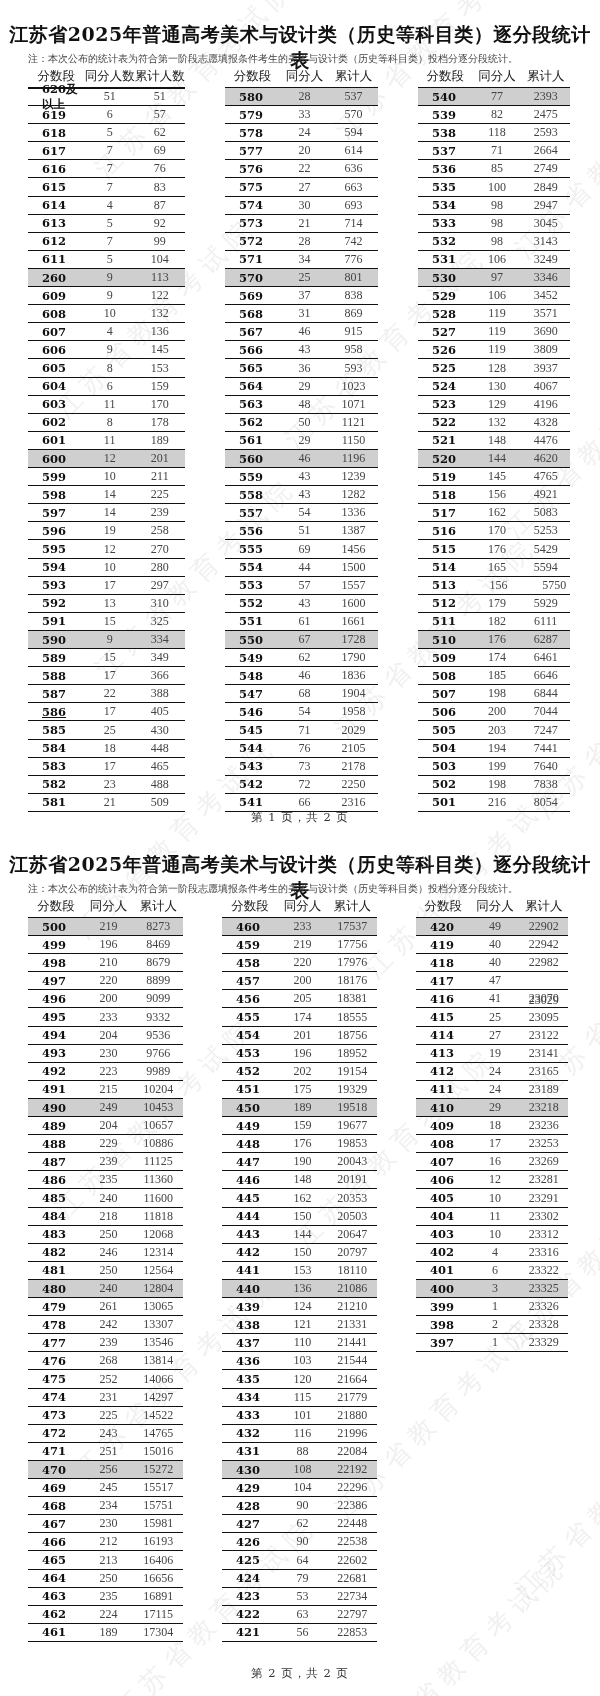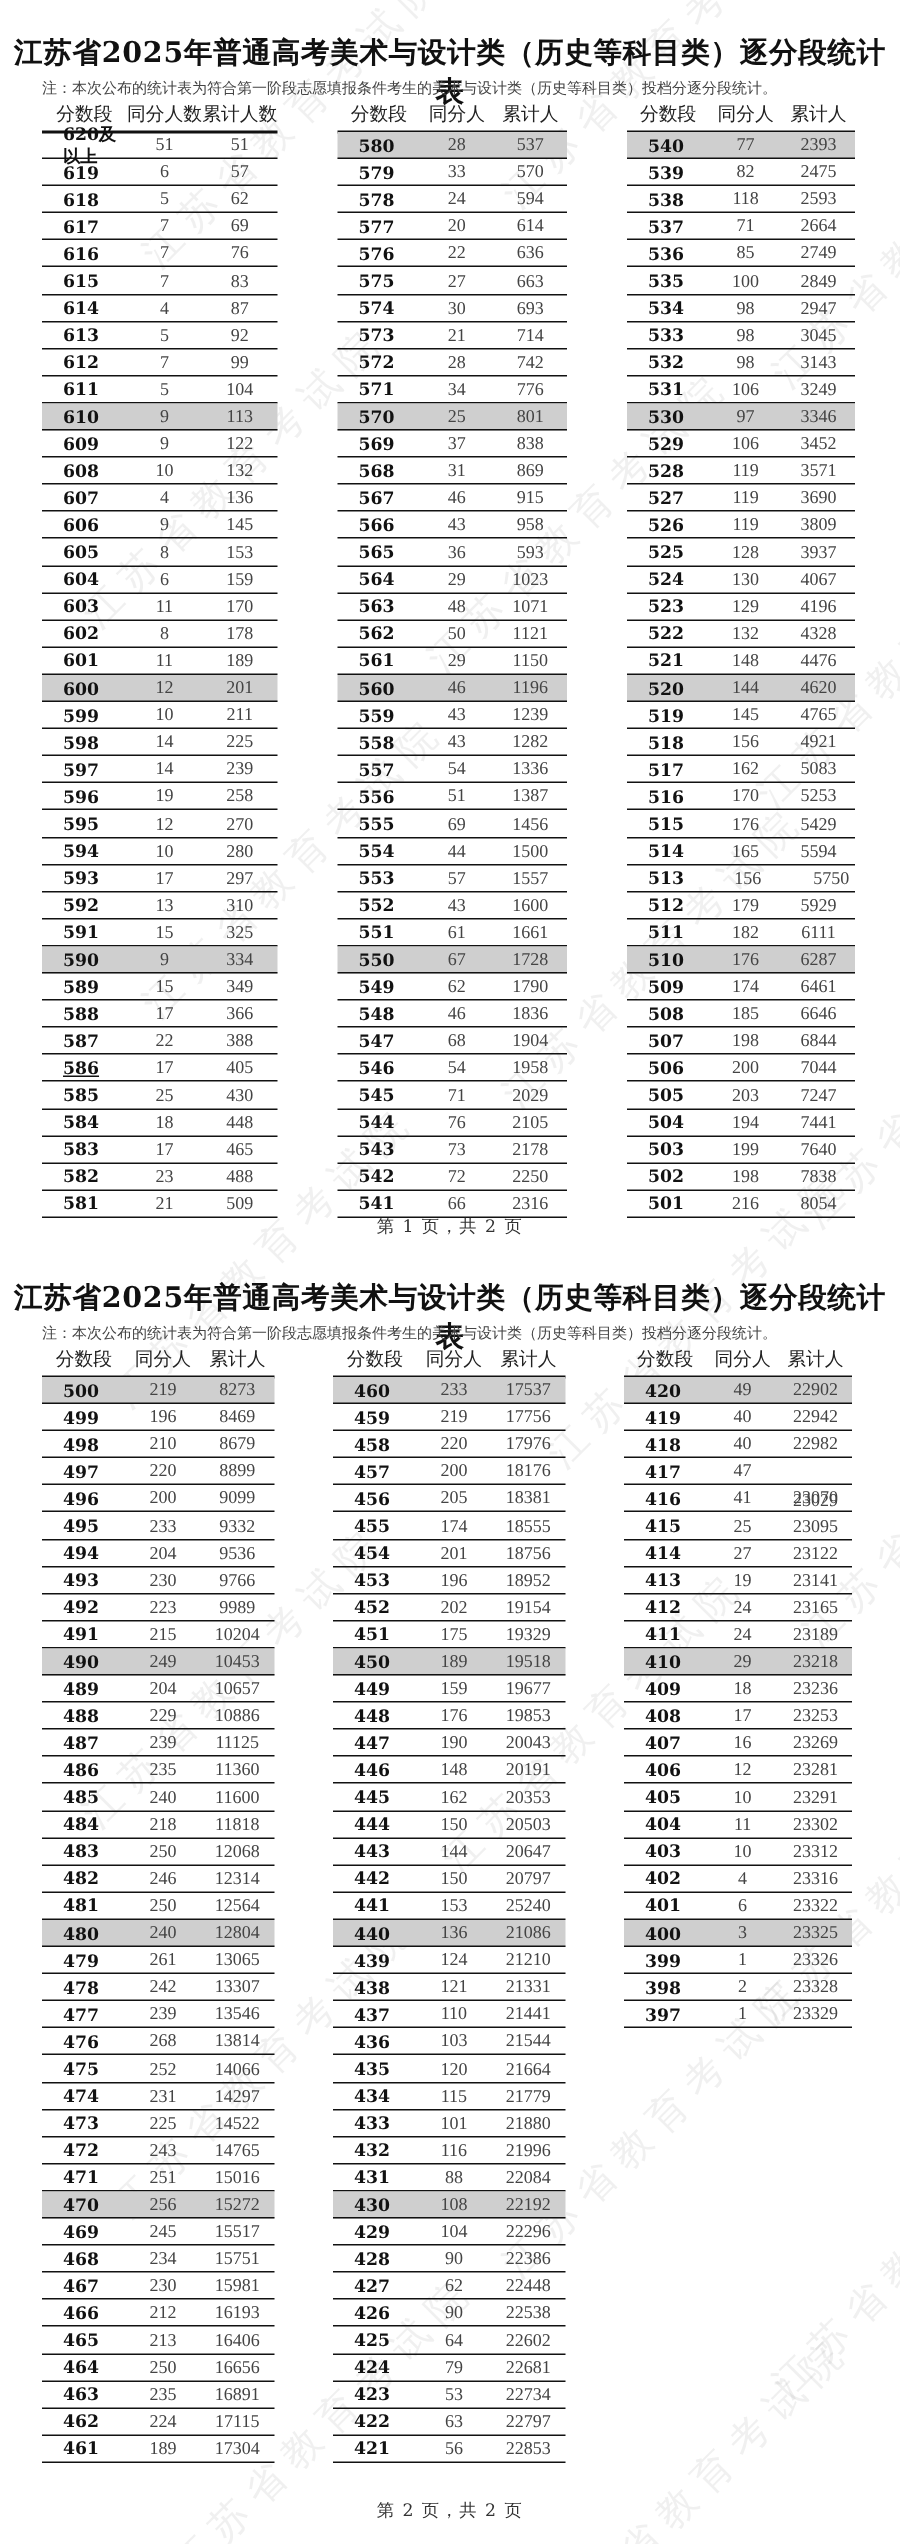--- a/index.html
+++ b/index.html
@@ -92,21 +92,21 @@
       <span class="s" style="width: 56.52px;">612</span>
       <span class="n" style="width: 50.24px;">7</span>
       <span class="c" style="width: 50.24px;">99</span>
     </div>
     <div class="row" style="left: 28px; top: 250.9px; width: 157px;">
       <span class="s" style="width: 56.52px;">611</span>
       <span class="n" style="width: 50.24px;">5</span>
       <span class="c" style="width: 50.24px;">104</span>
     </div>
     <div class="row hl" style="left: 28px; top: 269px; width: 157px;">
-      <span class="s" style="width: 56.52px;">610</span>
+      <span class="s" style="width: 56.52px;">260</span>
       <span class="n" style="width: 50.24px;">9</span>
       <span class="c" style="width: 50.24px;">113</span>
     </div>
     <div class="row" style="left: 28px; top: 287.1px; width: 157px;">
       <span class="s" style="width: 56.52px;">609</span>
       <span class="n" style="width: 50.24px;">9</span>
       <span class="c" style="width: 50.24px;">122</span>
     </div>
     <div class="row" style="left: 28px; top: 305.2px; width: 157px;">
       <span class="s" style="width: 56.52px;">608</span>
@@ -966,21 +966,21 @@
       <span class="c" style="width: 49.6px;">20647</span>
     </div>
     <div class="row" style="left: 222px; top: 1243.8px; width: 155px;">
       <span class="s" style="width: 55.8px;">442</span>
       <span class="n" style="width: 49.6px;">150</span>
       <span class="c" style="width: 49.6px;">20797</span>
     </div>
     <div class="row" style="left: 222px; top: 1261.9px; width: 155px;">
       <span class="s" style="width: 55.8px;">441</span>
       <span class="n" style="width: 49.6px;">153</span>
-      <span class="c" style="width: 49.6px;">25240</span>
+      <span class="c" style="width: 49.6px;">18110</span>
     </div>
     <div class="row hl" style="left: 222px; top: 1280px; width: 155px;">
       <span class="s" style="width: 55.8px;">440</span>
       <span class="n" style="width: 49.6px;">136</span>
       <span class="c" style="width: 49.6px;">21086</span>
     </div>
     <div class="row" style="left: 222px; top: 1298.1px; width: 155px;">
       <span class="s" style="width: 55.8px;">439</span>
       <span class="n" style="width: 49.6px;">124</span>
       <span class="c" style="width: 49.6px;">21210</span>

